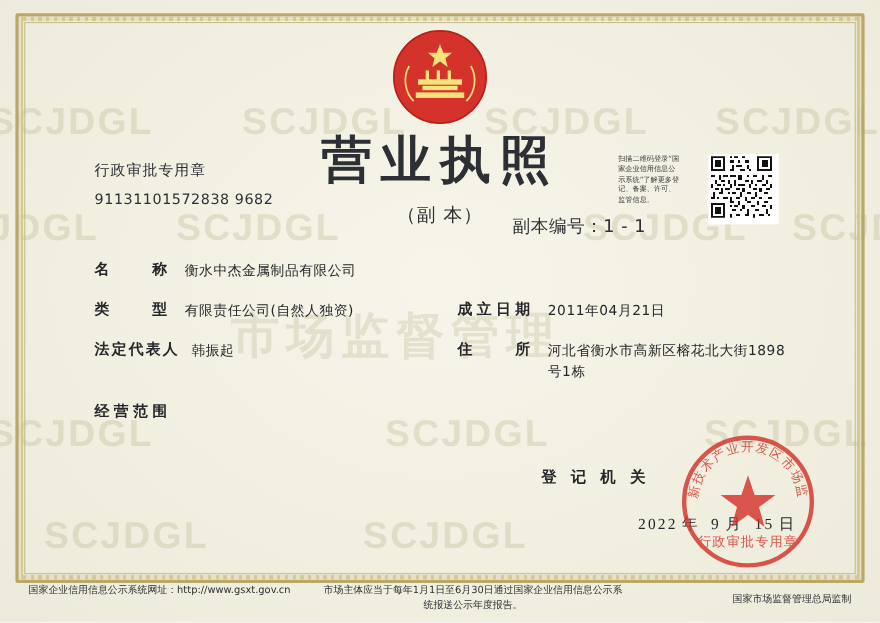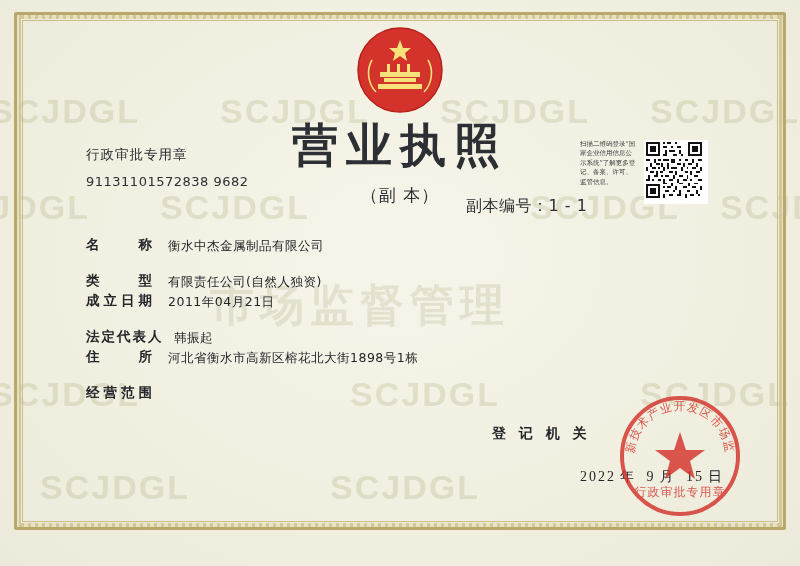--- a/index.html
+++ b/index.html
@@ -134,21 +134,21 @@
     letter-spacing: 0.5px;
   }
 
   
   .qr-wrap {
     position: absolute;
     right: 92px;
     top: 140px;
     display: flex;
     align-items: flex-start;
-    gap: 6px;
+    gap: 24px;
   }
   .qr {
     width: 60px;
     height: 60px;
     background: #fff;
     padding: 2px;
   }
   .qr-note {
     font-family: "DejaVu Sans", sans-serif;
     font-size: 6.5px;
@@ -163,21 +163,20 @@
     left: 86px;
     top: 236px;
     width: 640px;
     font-family: "DejaVu Sans", sans-serif;
     color: #24262a;
   }
   .row {
     display: flex;
     margin-bottom: 17px;
     align-items: flex-start;
-    flex-direction: column;
   }
   .col-left { width: 330px; display: flex; align-items: flex-start; }
   .col-right { flex: 1; display: flex; align-items: flex-start; }
   .flabel {
     font-size: 13.5px;
     font-weight: bold;
     letter-spacing: 4px;
     white-space: nowrap;
     width: 74px;
     flex: none;
@@ -460,14 +459,19 @@
       <circle cx="64" cy="64" r="58" fill="none" stroke="#d4332b" stroke-width="4"></circle>
       <path id="sealArc" d="M 18 64 A 46 46 0 0 1 110 64" fill="none"></path>
       <text font-family="DejaVu Sans, sans-serif" font-size="11.5" fill="#d4332b" letter-spacing="1.2">
         <textPath href="#sealArc" startOffset="50%" text-anchor="middle">衡水市高新技术产业开发区市场监督管理局</textPath>
       </text>
       <polygon points="64,40 70,58 89,58 74,69 79,87 64,76 49,87 54,69 39,58 58,58" fill="#d4332b"></polygon>
       <text x="64" y="104" font-family="DejaVu Sans, sans-serif" font-size="12" fill="#d4332b" text-anchor="middle" letter-spacing="1">行政审批专用章</text>
     </svg>
   </div>
 
+  <div class="footer">
+    <div class="left">国家企业信用信息公示系统网址：http://www.gsxt.gov.cn</div>
+    <div class="mid">市场主体应当于每年1月1日至6月30日通过国家企业信用信息公示系统报送公示年度报告。</div>
+    <div class="right">国家市场监督管理总局监制</div>
+  </div>
 
 </div>
 
 </body></html>

